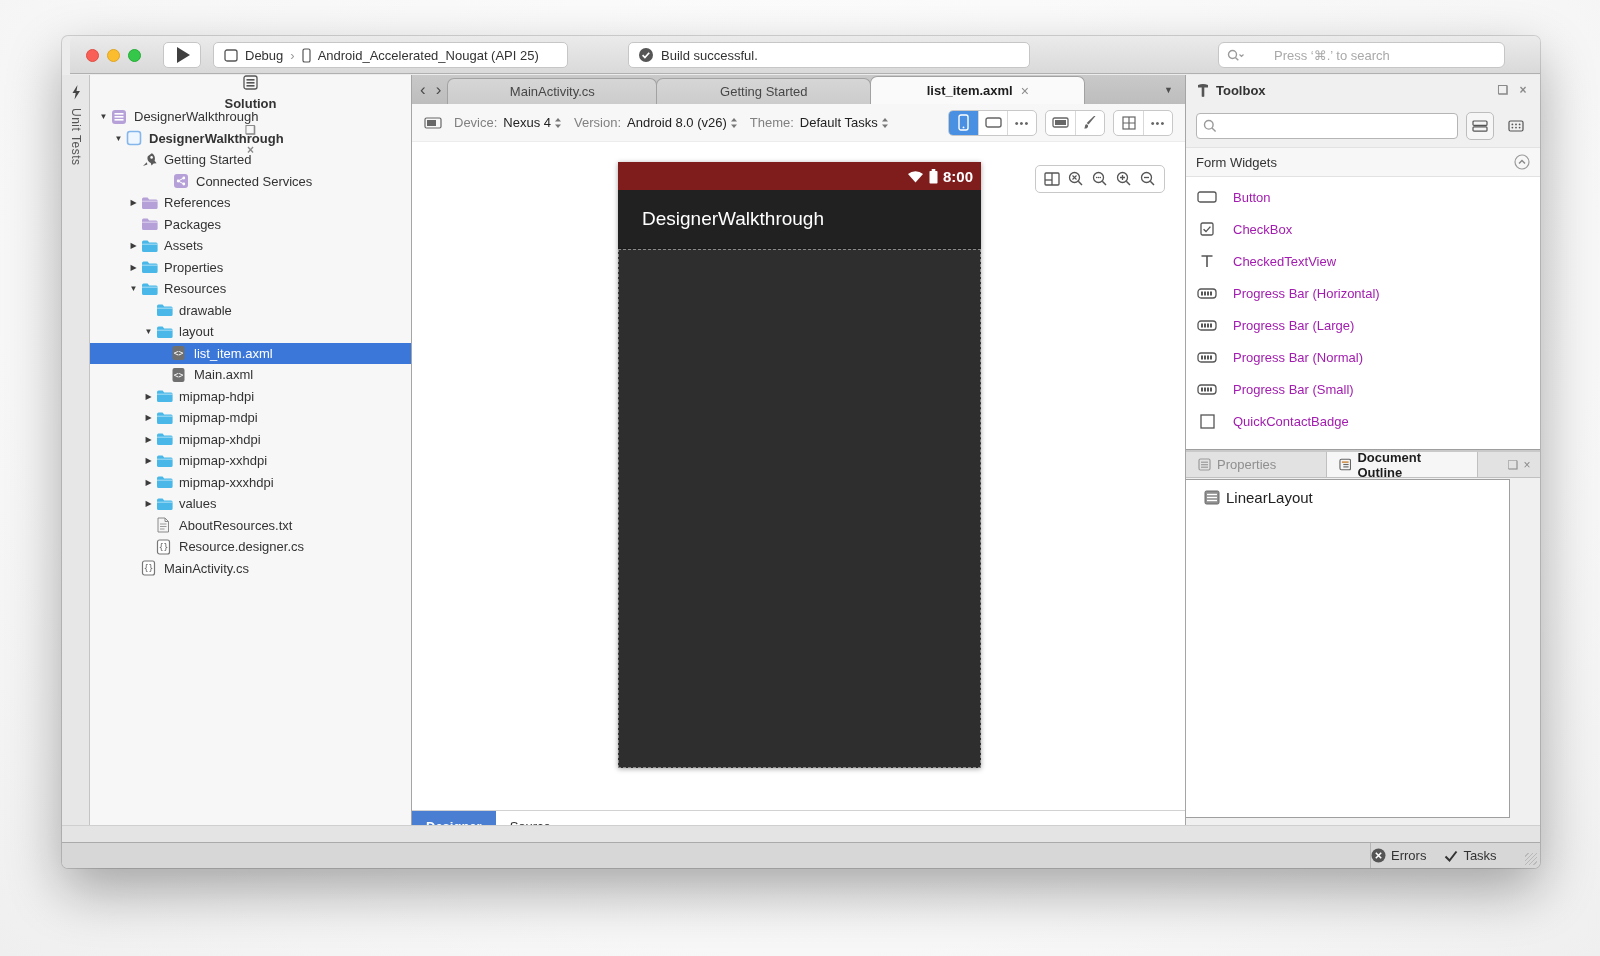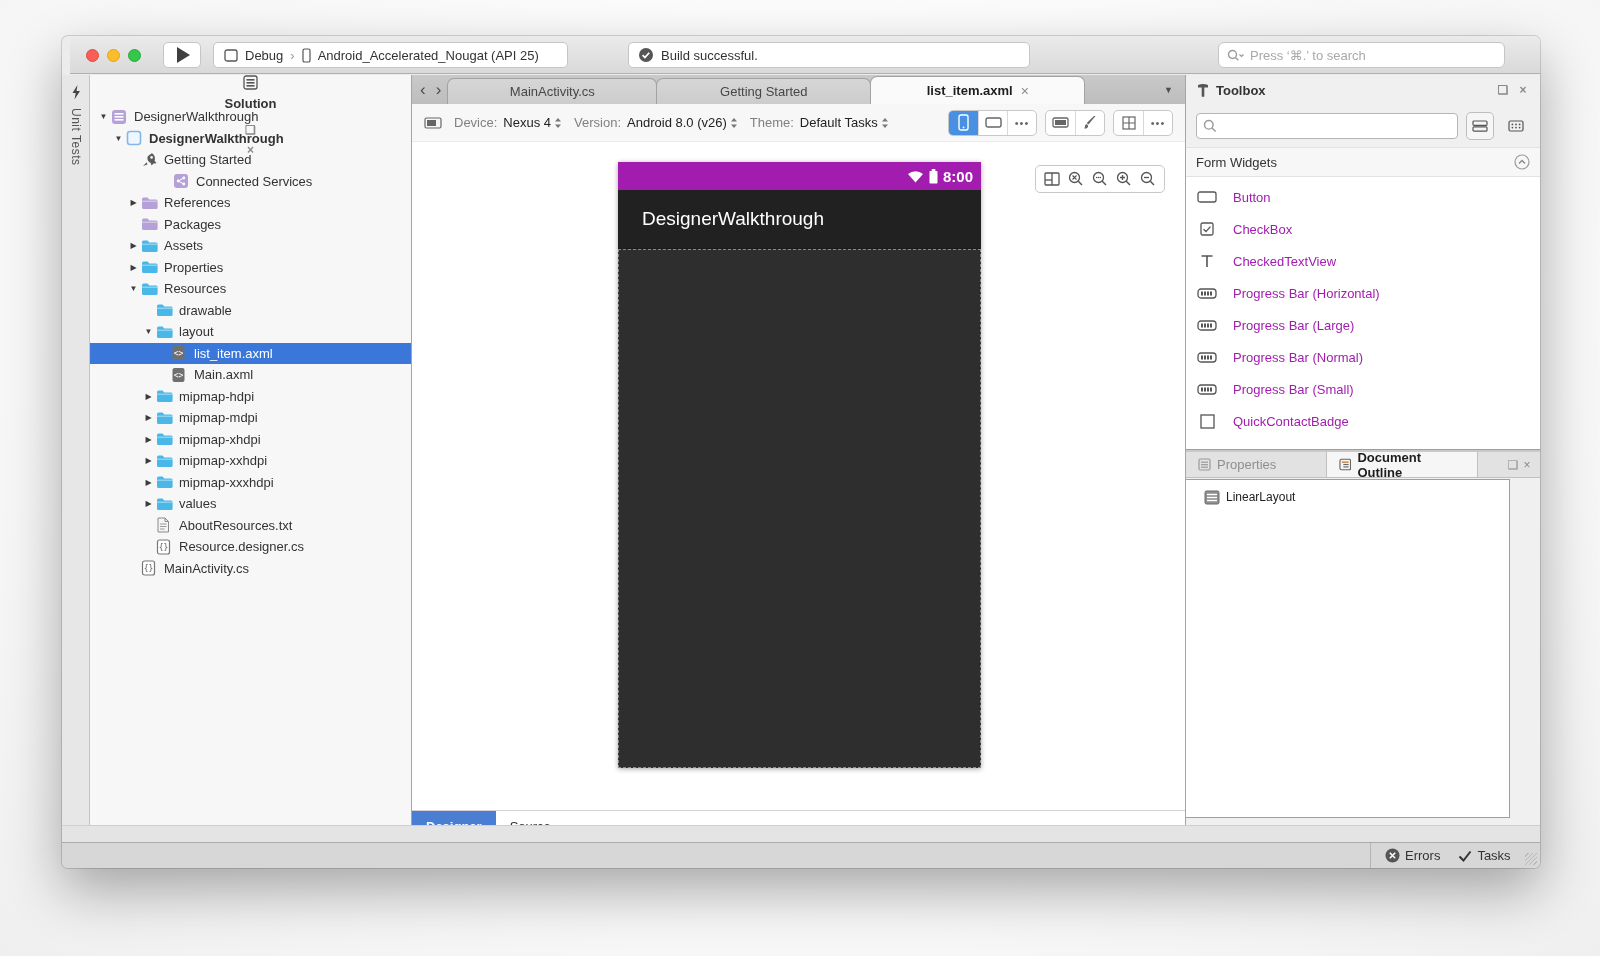--- a/index.html
+++ b/index.html
@@ -22,21 +22,21 @@
   .light.yellow { background:var(--tl-yellow); border:1px solid #e0a520; }
   .light.green { background:var(--tl-green); border:1px solid #23ad35; }
   .tb-btn { position:absolute; top:6px; height:26px; background:#fff; border:1px solid #c6c6c6;
     border-radius:5px; display:flex; align-items:center; justify-content:center; }
   .run-btn { left:93px; width:38px; }
   .play-tri { width:0; height:0; border-left:13px solid #3f3f3f; border-top:8px solid transparent; border-bottom:8px solid transparent; margin-left:3px; }
   .debug-pill { left:143px; width:355px; justify-content:flex-start; padding:0 10px; gap:7px; font-size:13px; color:#333; }
   .crumb-sep { color:#999; font-size:13px; }
   .status-pill { left:558px; width:402px; justify-content:flex-start; padding:0 9px; gap:7px; font-size:13px; color:#333; }
   .search-box { left:1148px; width:287px; justify-content:flex-start; padding:0 8px; gap:5px; border-radius:6px; }
-  .search-ph { color:#a9a9a9; font-size:13px; }
+  .search-ph { color:#a9a9a9; font-size:13px;margin-left:24px; }
 
   
   .content { position:absolute; left:0; top:39px; right:0; bottom:26px; display:flex; }
 
   .unit-strip { width:28px; background:#e7e7e7; border-right:1px solid #c4c4c4;
     display:flex; flex-direction:column; align-items:center; padding-top:9px; }
   .unit-label { writing-mode:vertical-rl; font-size:12px; color:#555; margin-top:8px; letter-spacing:.5px; }
 
   
   .solution-pad { width:322px; background:#f7f7f7; border-right:1px solid #a5a5a5; display:flex; flex-direction:column; }
@@ -74,21 +74,21 @@
   .dt-group .gbtn { width:29px; height:24px; display:flex; align-items:center; justify-content:center; border-left:1px solid #d8d8d8; }
   .dt-group .gbtn:first-child { border-left:none; }
   .gbtn.sel { background:var(--accent); }
   .dt-right { margin-left:auto; display:flex; }
   .dots { color:#666; font-size:11px; letter-spacing:1px; }
 
   
   .canvas { flex:1; position:relative; background:#fff; }
   .phone { position:absolute; left:206px; top:20px; width:363px; height:606px; background:#2e2e2e;
     box-shadow:0 1px 5px rgba(0,0,0,.35); display:flex; flex-direction:column; }
-  .ph-status { height:28px; background:#a21caf; display:flex; align-items:center; justify-content:flex-end; gap:5px; padding:0 8px; }
+  .ph-status { height:28px; background:#7f1d1d; display:flex; align-items:center; justify-content:flex-end; gap:5px; padding:0 8px; }
   .ph-time { color:#fff; font-size:15px; font-weight:bold; }
   .ph-action { height:59px; background:#212121; display:flex; align-items:center; padding:0 24px; border-bottom:1px solid #1a1a1a; }
   .ph-title { color:#fff; font-size:19px; }
   .ph-content { flex:1; background:#2e2e2e; border:1px dashed #8a8a8a; margin:0; }
   .zoom-toolbar { position:absolute; right:20px; top:23px; height:28px; background:#fff; border:1px solid #c8c8c8;
     border-radius:5px; display:flex; align-items:center; padding:0 4px; }
   .zt-btn { width:24px; height:24px; display:flex; align-items:center; justify-content:center; }
 
   
   .bottom-tabs { height:32px; background:#fff; border-top:1px solid #d2d2d2; display:flex; align-items:stretch; }
@@ -111,28 +111,28 @@
   .tb-row .tb-icon { width:22px; display:flex; justify-content:center; }
   .rp-splitter { height:3px; background:#c9c9c9; border-top:1px solid #9e9e9e; }
 
   .pad-tabs { height:26px; display:flex; align-items:stretch; background:#e2e2e2; border-bottom:1px solid #c0c0c0; }
   .pad-tab { display:flex; align-items:center; gap:6px; font-size:13px; padding:0 12px; color:#8f8f8f; width:140px; }
   .pad-tab.active { background:#f6f6f6; color:#1d1d1d; font-weight:bold; border-left:1px solid #c0c0c0; border-right:1px solid #c0c0c0; width:152px; }
   .pad-tabs .spacer { flex:1; }
   .pad-tabs .pad-ctrl { align-self:center; }
 
   .outline-body { flex:1; margin:1px 30px 24px 0; background:#fff; border:1px solid #9f9f9f; border-left:none; padding-top:6px; }
-  .ol-row { height:22px; display:flex; align-items:center; padding-left:18px; gap:6px; font-size:12px; color:#222; }
+  .ol-row { height:22px; display:flex; align-items:center; padding-left:18px; gap:6px; font-size:15px; color:#222; }
 
   
   .pre-status { position:absolute; left:0; right:0; bottom:26px; height:17px; background:#e4e4e4; border-top:1px solid #cfcfcf; }
   .statusbar { position:absolute; left:0; right:0; bottom:0; height:26px; background:#d7d7d7;
     border-top:1px solid #aaaaaa; border-radius:0 0 6px 6px; display:flex; }
   .sb-left { flex:1; }
-  .sb-right { width:170px; border-left:1px solid #b5b5b5; display:flex; align-items:center; gap:18px; padding-left:14px; font-size:13px; color:#333; }
+  .sb-right { width:170px; border-left:1px solid #b5b5b5; display:flex; align-items:center; gap:18px; font-size:13px; color:#333; }
   .sb-item { display:flex; align-items:center; gap:5px; }
   .grip { position:absolute; right:3px; bottom:3px; width:12px; height:12px;
     background:repeating-linear-gradient(135deg, transparent 0 2px, #b9b9b9 2px 3px); border-bottom-right-radius:4px; }
 
   svg { display:block; }
 </style>
 </head>
 <body>
 
 <div class="desktop">

